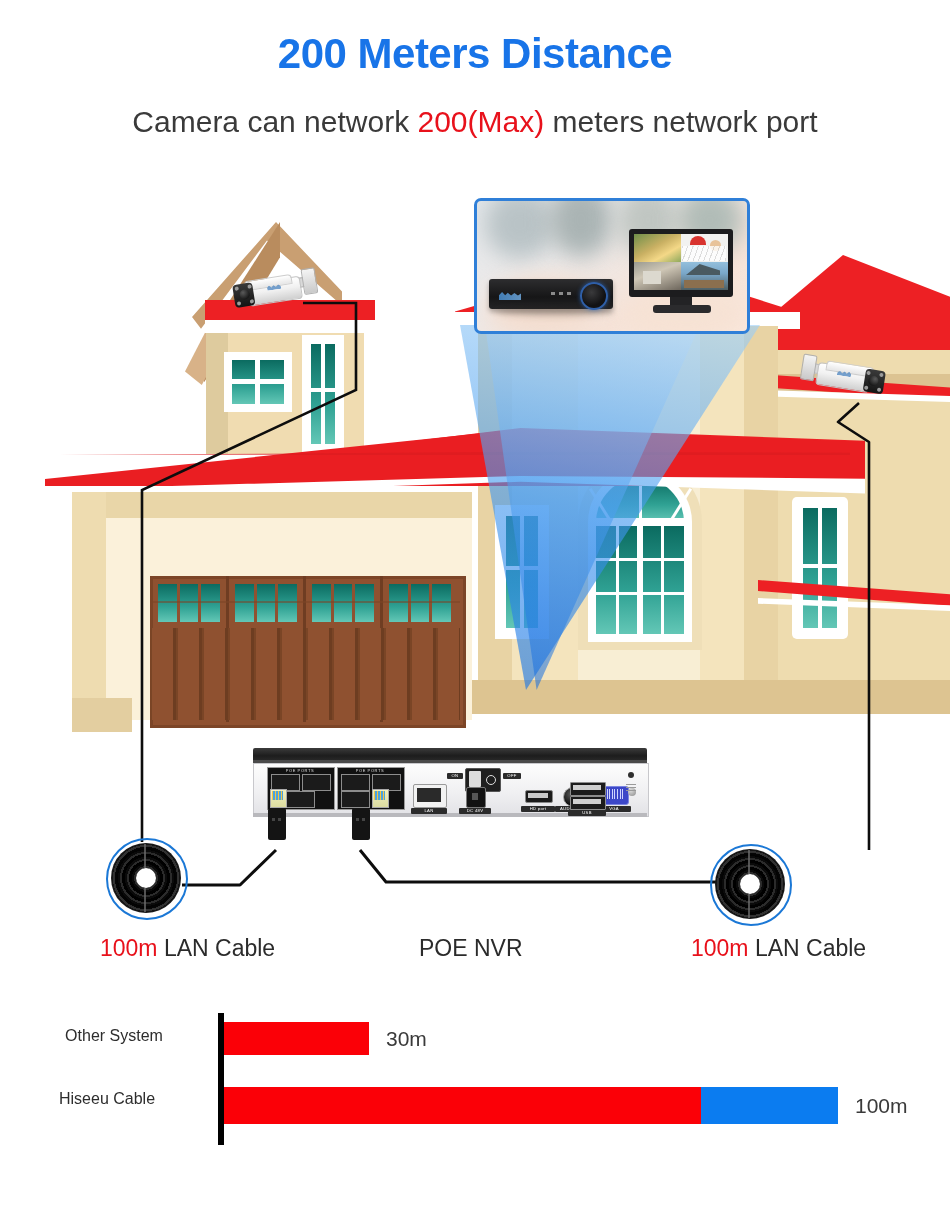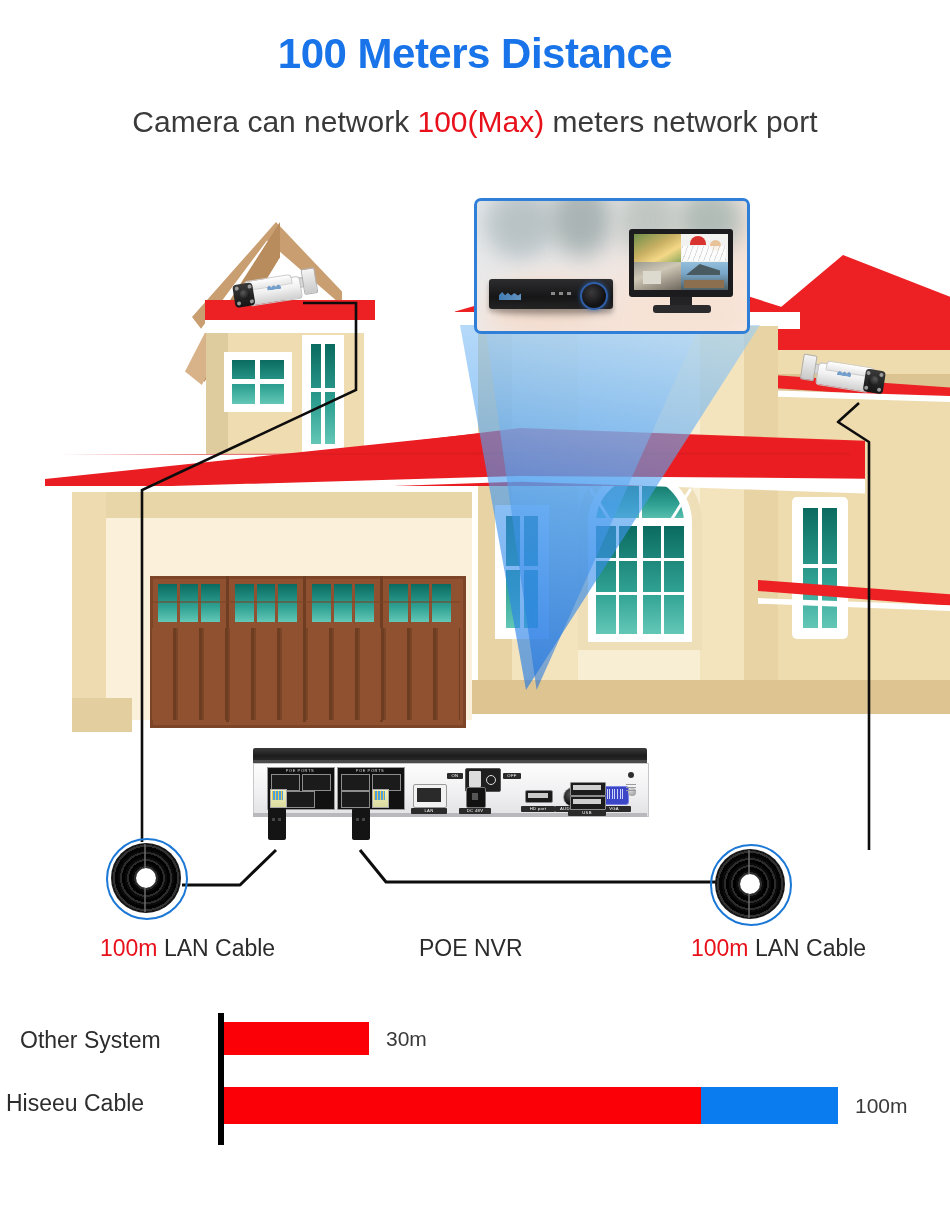--- a/index.html
+++ b/index.html
@@ -79,37 +79,37 @@
   }
   .caption .red{color:#e8111b;}
 
   
   .chart{position:absolute;left:0;top:995px;width:950px;height:180px;}
   .axis{position:absolute;background:#000;}
   .bar{position:absolute;}
   .bar-red{background:#fb0007;}
   .bar-blue{background:#0b7cf0;}
   .cat-lbl{
-    position:absolute;font-size:23px;color:#2d2d2d;text-align:left;white-space:nowrap;
+    position:absolute;font-size:16px;color:#2d2d2d;text-align:center;white-space:nowrap;
     font-family:"Liberation Sans", sans-serif;
   }
   .val-lbl{
     position:absolute;font-size:21px;color:#3a3a3a;white-space:nowrap;
     font-family:"Liberation Sans", sans-serif;
   }
 </style>
 </head>
 <body>
 
 <div class="stage">
 
-  <div class="title">100 Meters Distance</div>
+  <div class="title">200 Meters Distance</div>
 
   <div class="subtitle">
-    <span>Camera can network </span><span class="hl">100(Max)</span><span> meters network port</span>
+    <span>Camera can network </span><span class="hl">200(Max)</span><span> meters network port</span>
   </div>
 
   <div class="scene">
 
     <div class="abs" style="left:700px;top:95px;width:260px;height:120px;background:#ed2024;
                 clip-path:polygon(0% 100%, 55% 0%, 100% 38%, 100% 100%);"></div>
 
     <div class="abs wall" style="left:690px;top:190px;width:260px;height:360px;background:#eedcaf;"></div>
     <div class="abs" style="left:690px;top:190px;width:36px;height:360px;background:#e2cb9a;"></div>
 

